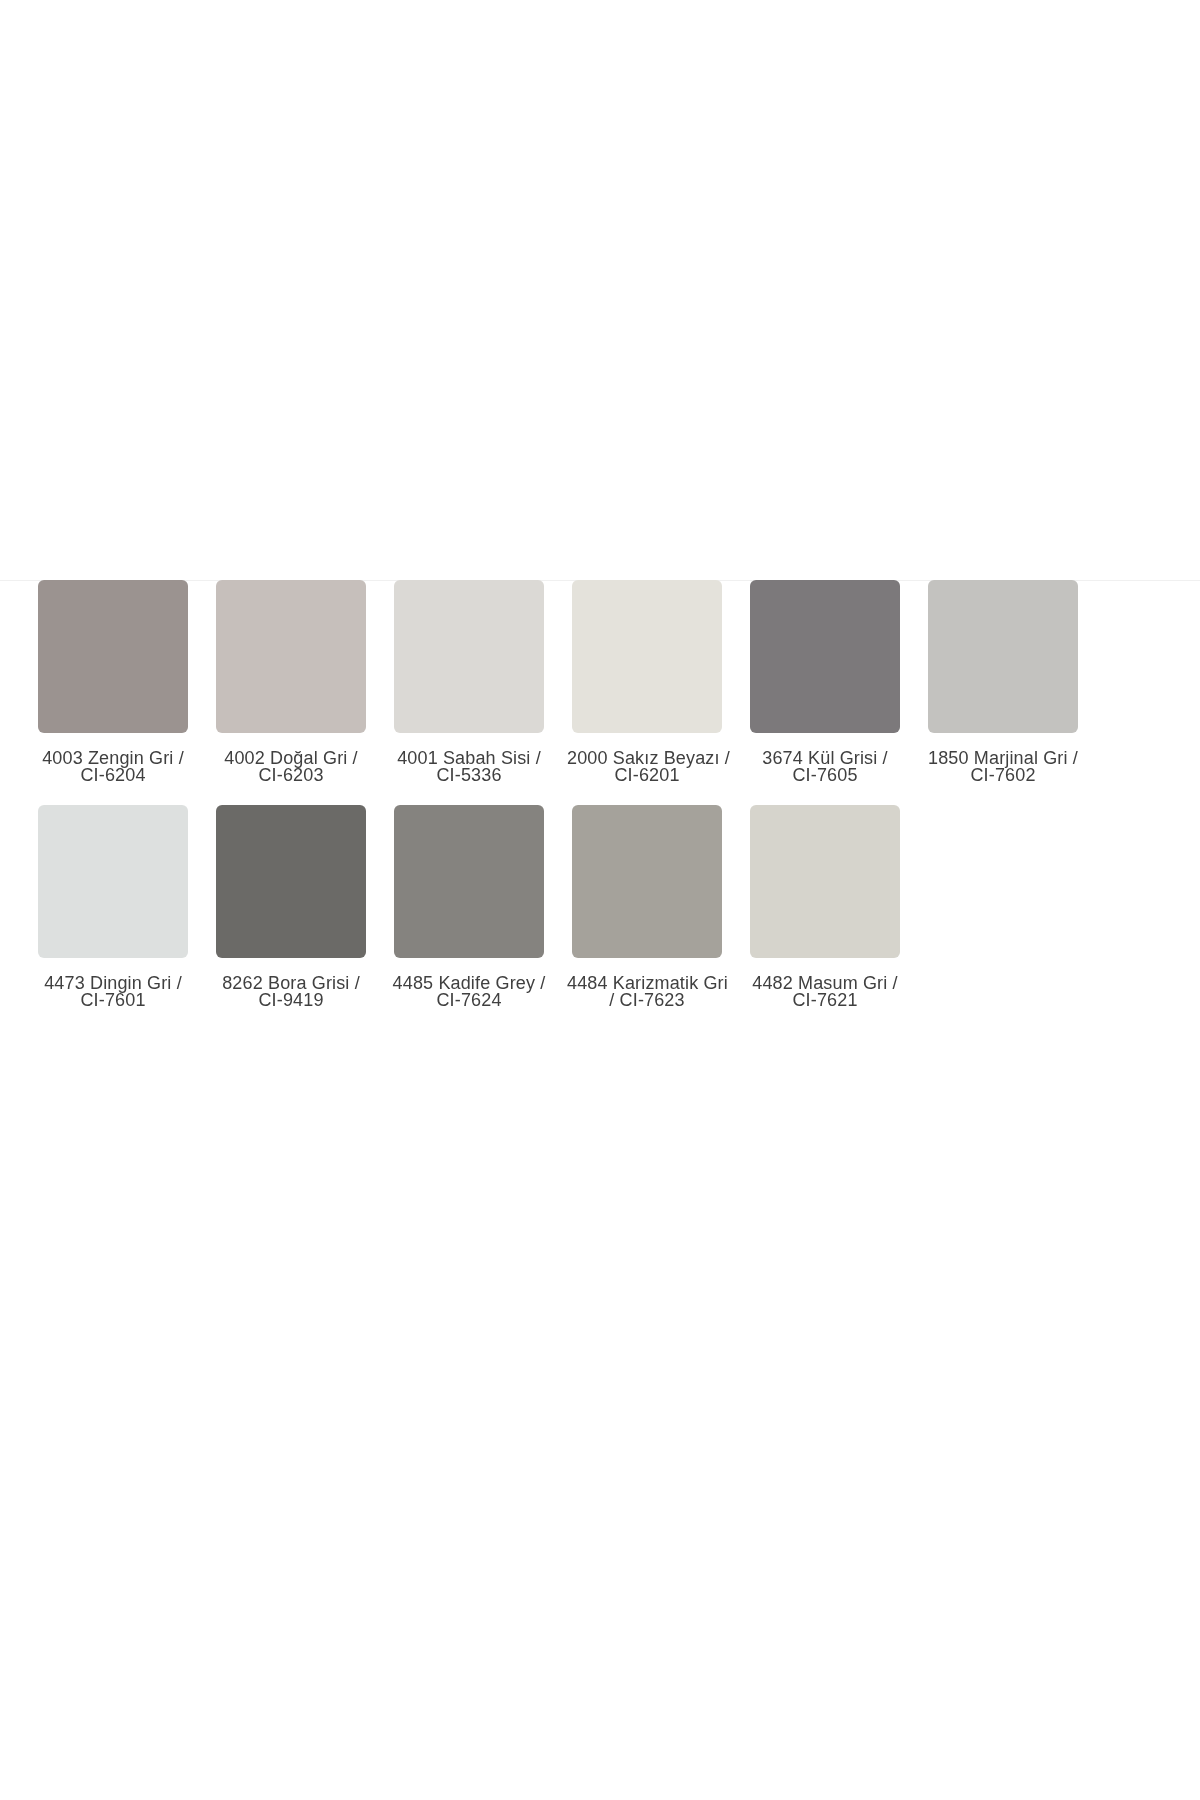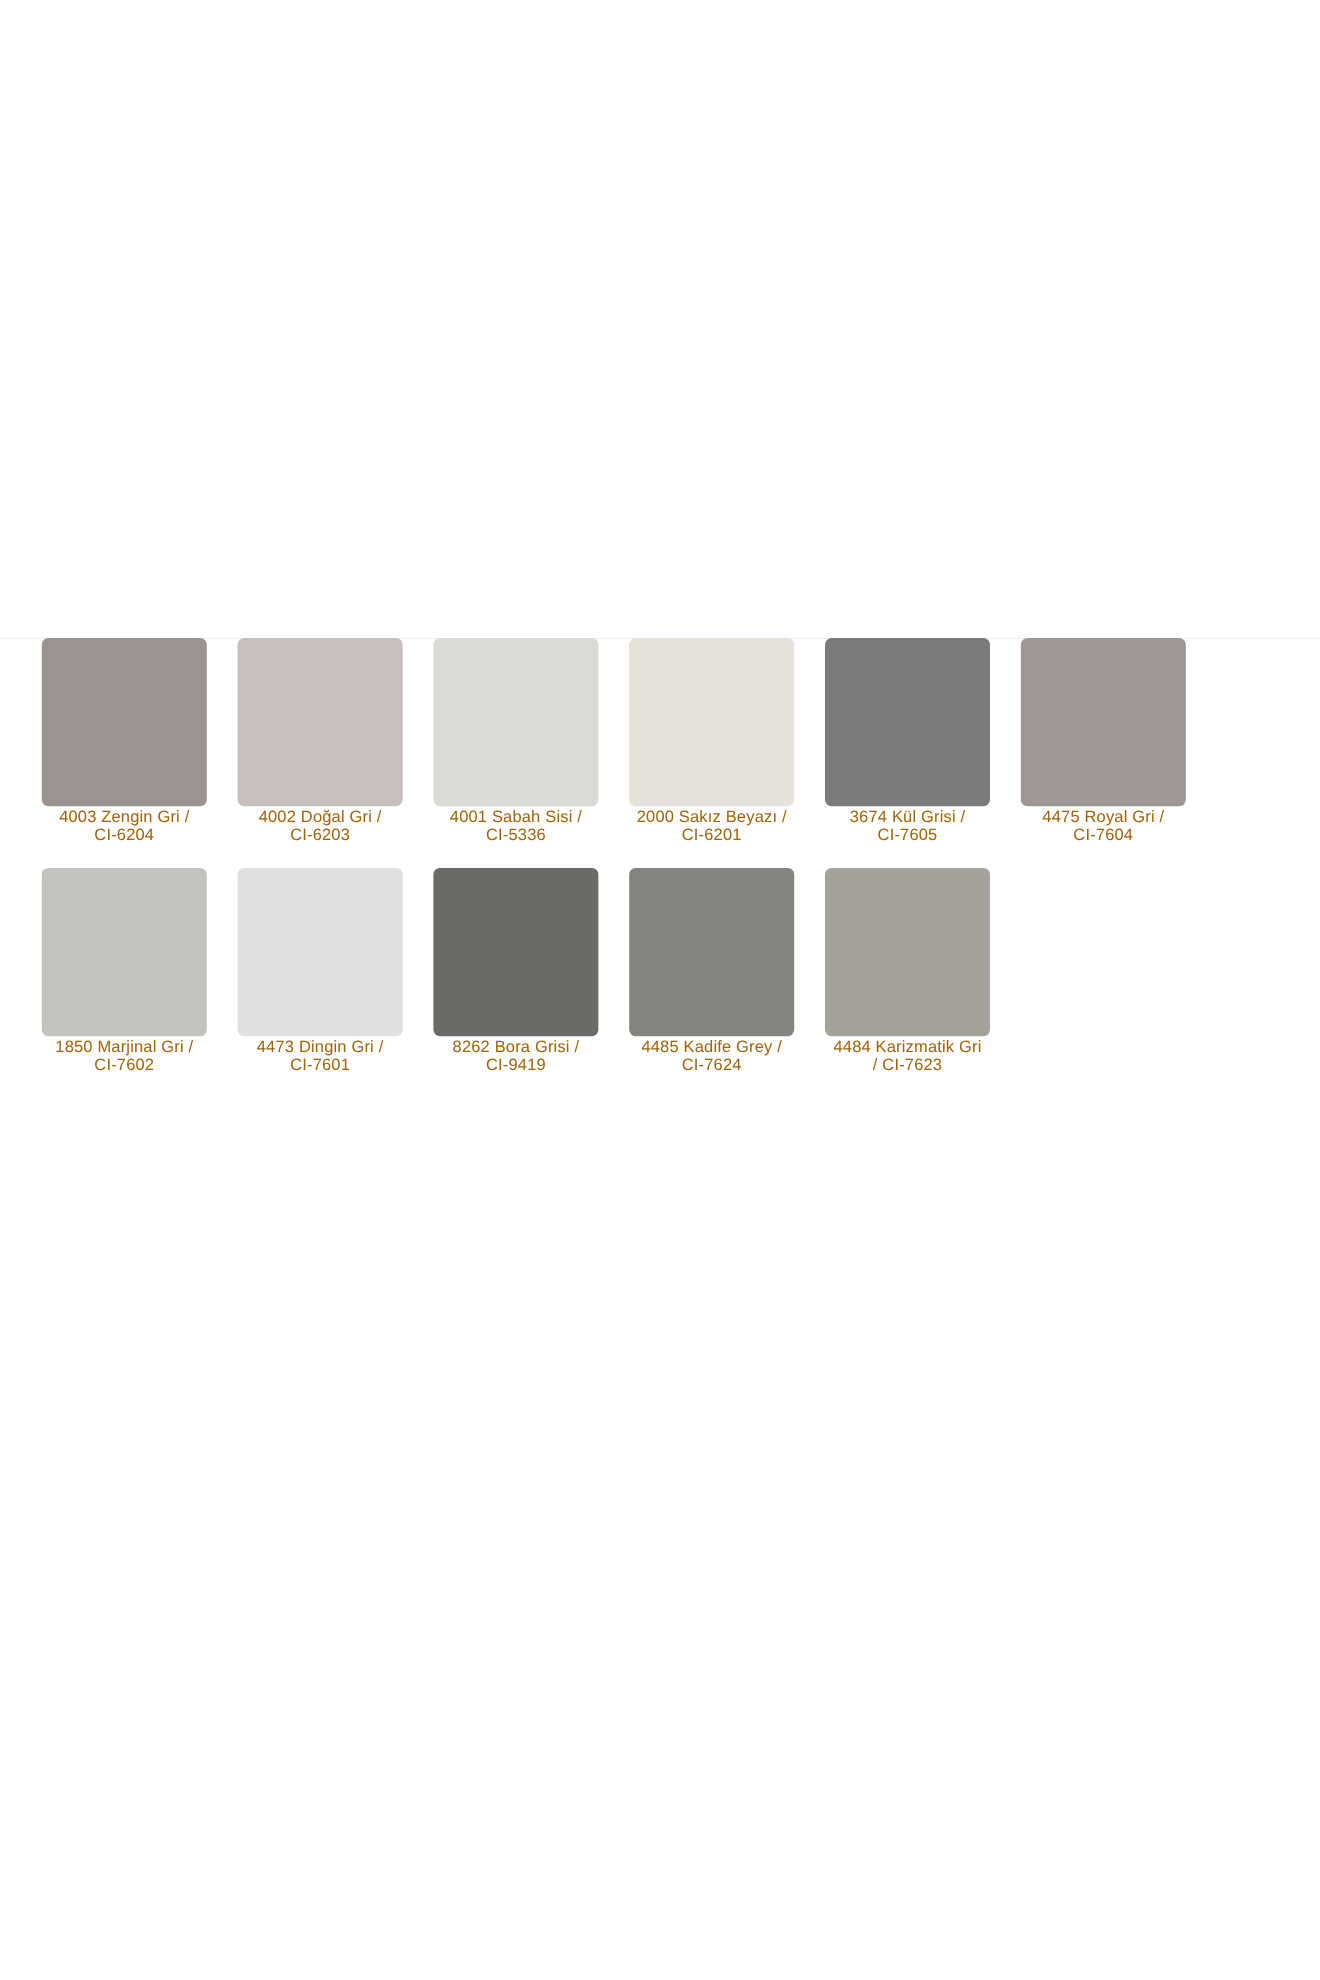--- a/index.html
+++ b/index.html
@@ -62,26 +62,26 @@
 
   .swatch-chip {
     width: 150px;
     height: 153px;
     border-radius: 6px;
     background: #cccccc;
     box-sizing: border-box;
   }
 
   .swatch-caption {
-    margin-top: 1px;
+    margin-top: 17px;
     width: 160px;
     text-align: center;
-    font-size: 15px;
+    font-size: 18px;
     line-height: 17px;
-    color: #a16207;
+    color: #404040;
     letter-spacing: 0.15px;
     font-family: "Liberation Sans", sans-serif;
   }
 
   .caption-line {
     display: block;
     white-space: nowrap;
   }
 </style>
 </head>
@@ -122,27 +122,20 @@
           </div>
         </div>
         <div class="swatch-cell">
           <div class="swatch-chip" style="background: rgb(124, 121, 123);"></div>
           <div class="swatch-caption">
             <span class="caption-line">3674 Kül Grisi /</span>
             <span class="caption-line">CI-7605</span>
           </div>
         </div>
         <div class="swatch-cell">
-          <div class="swatch-chip" style="background: rgb(158, 151, 150);"></div>
-          <div class="swatch-caption">
-            <span class="caption-line">4475 Royal Gri /</span>
-            <span class="caption-line">CI-7604</span>
-          </div>
-        </div>
-        <div class="swatch-cell">
           <div class="swatch-chip" style="background: rgb(195, 194, 191);"></div>
           <div class="swatch-caption">
             <span class="caption-line">1850 Marjinal Gri /</span>
             <span class="caption-line">CI-7602</span>
           </div>
         </div>
         <div class="swatch-cell">
           <div class="swatch-chip" style="background: rgb(221, 224, 223);"></div>
           <div class="swatch-caption">
             <span class="caption-line">4473 Dingin Gri /</span>
@@ -163,16 +156,23 @@
             <span class="caption-line">CI-7624</span>
           </div>
         </div>
         <div class="swatch-cell">
           <div class="swatch-chip" style="background: rgb(165, 162, 155);"></div>
           <div class="swatch-caption">
             <span class="caption-line">4484 Karizmatik Gri</span>
             <span class="caption-line">/ CI-7623</span>
           </div>
         </div>
+        <div class="swatch-cell">
+          <div class="swatch-chip" style="background: rgb(214, 212, 204);"></div>
+          <div class="swatch-caption">
+            <span class="caption-line">4482 Masum Gri /</span>
+            <span class="caption-line">CI-7621</span>
+          </div>
+        </div>
       </div>
   </div>
 
 </div>
 
 </body></html>

